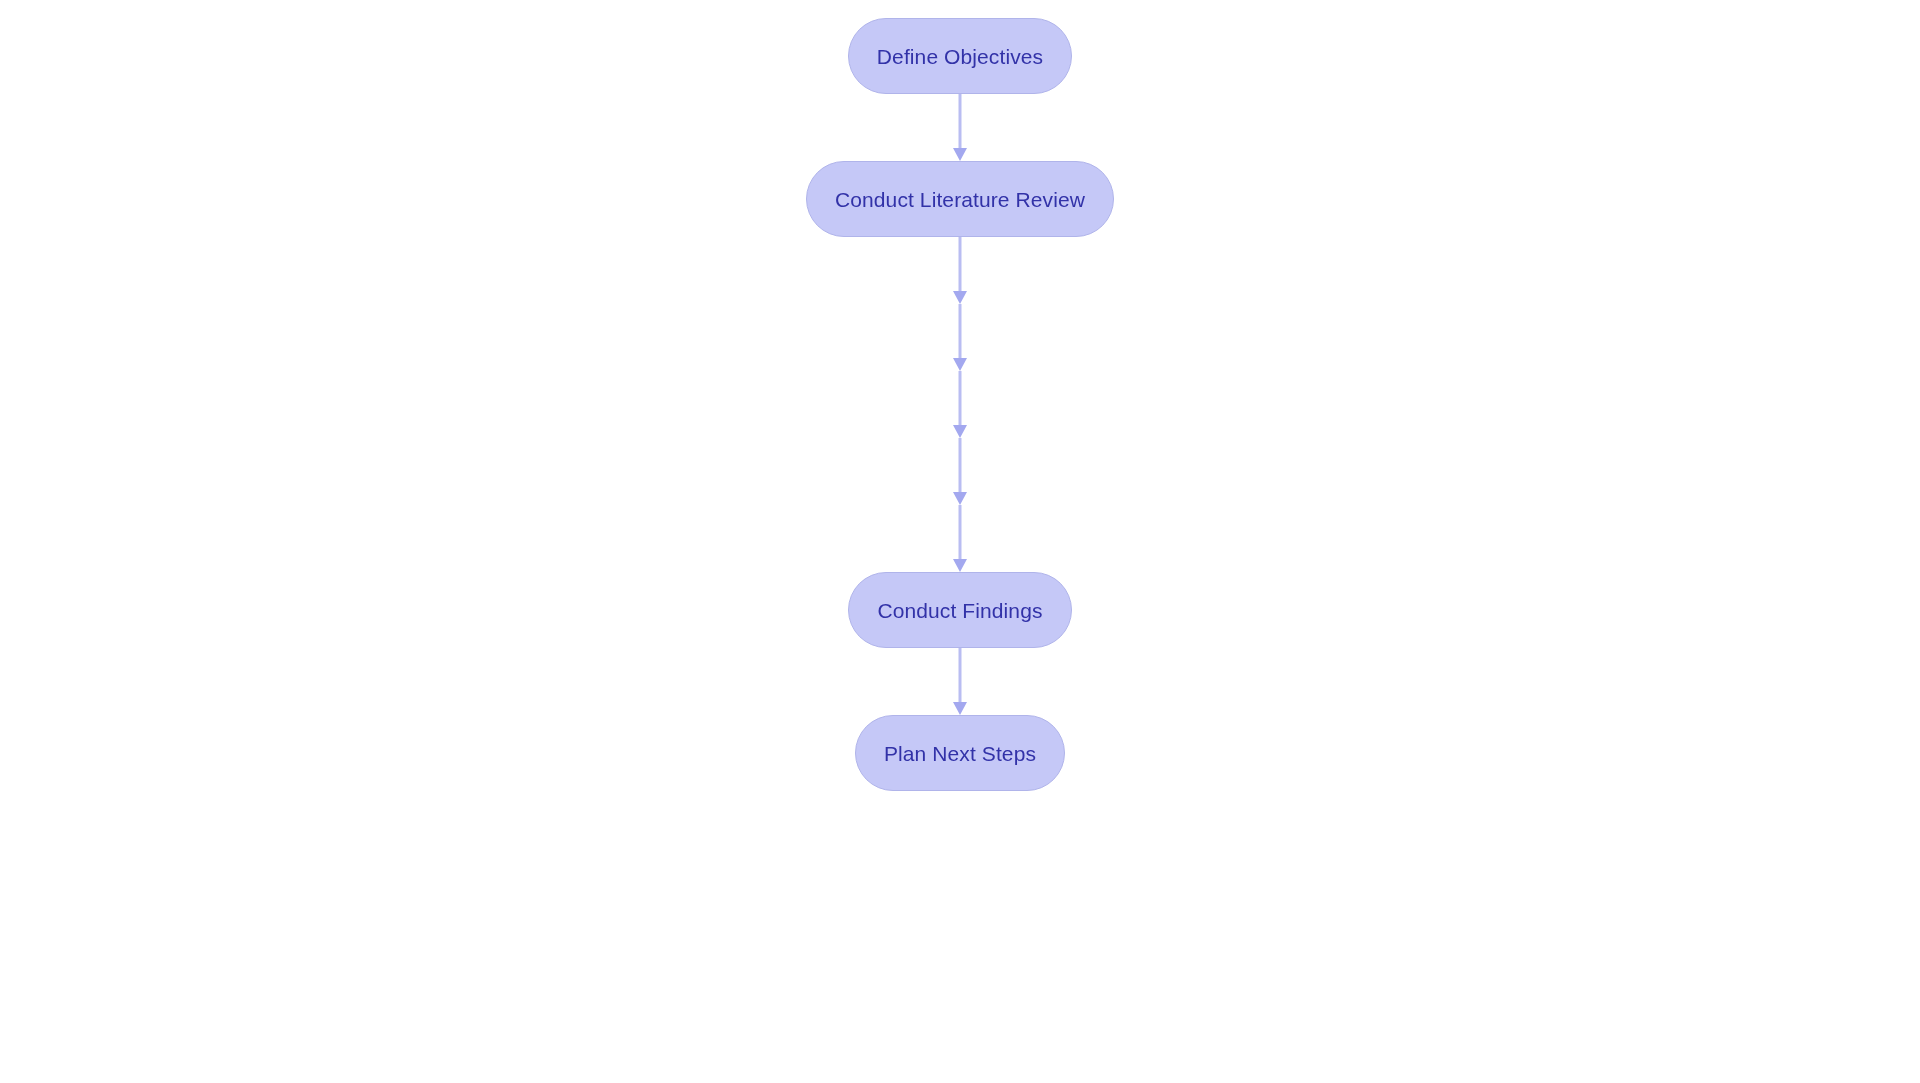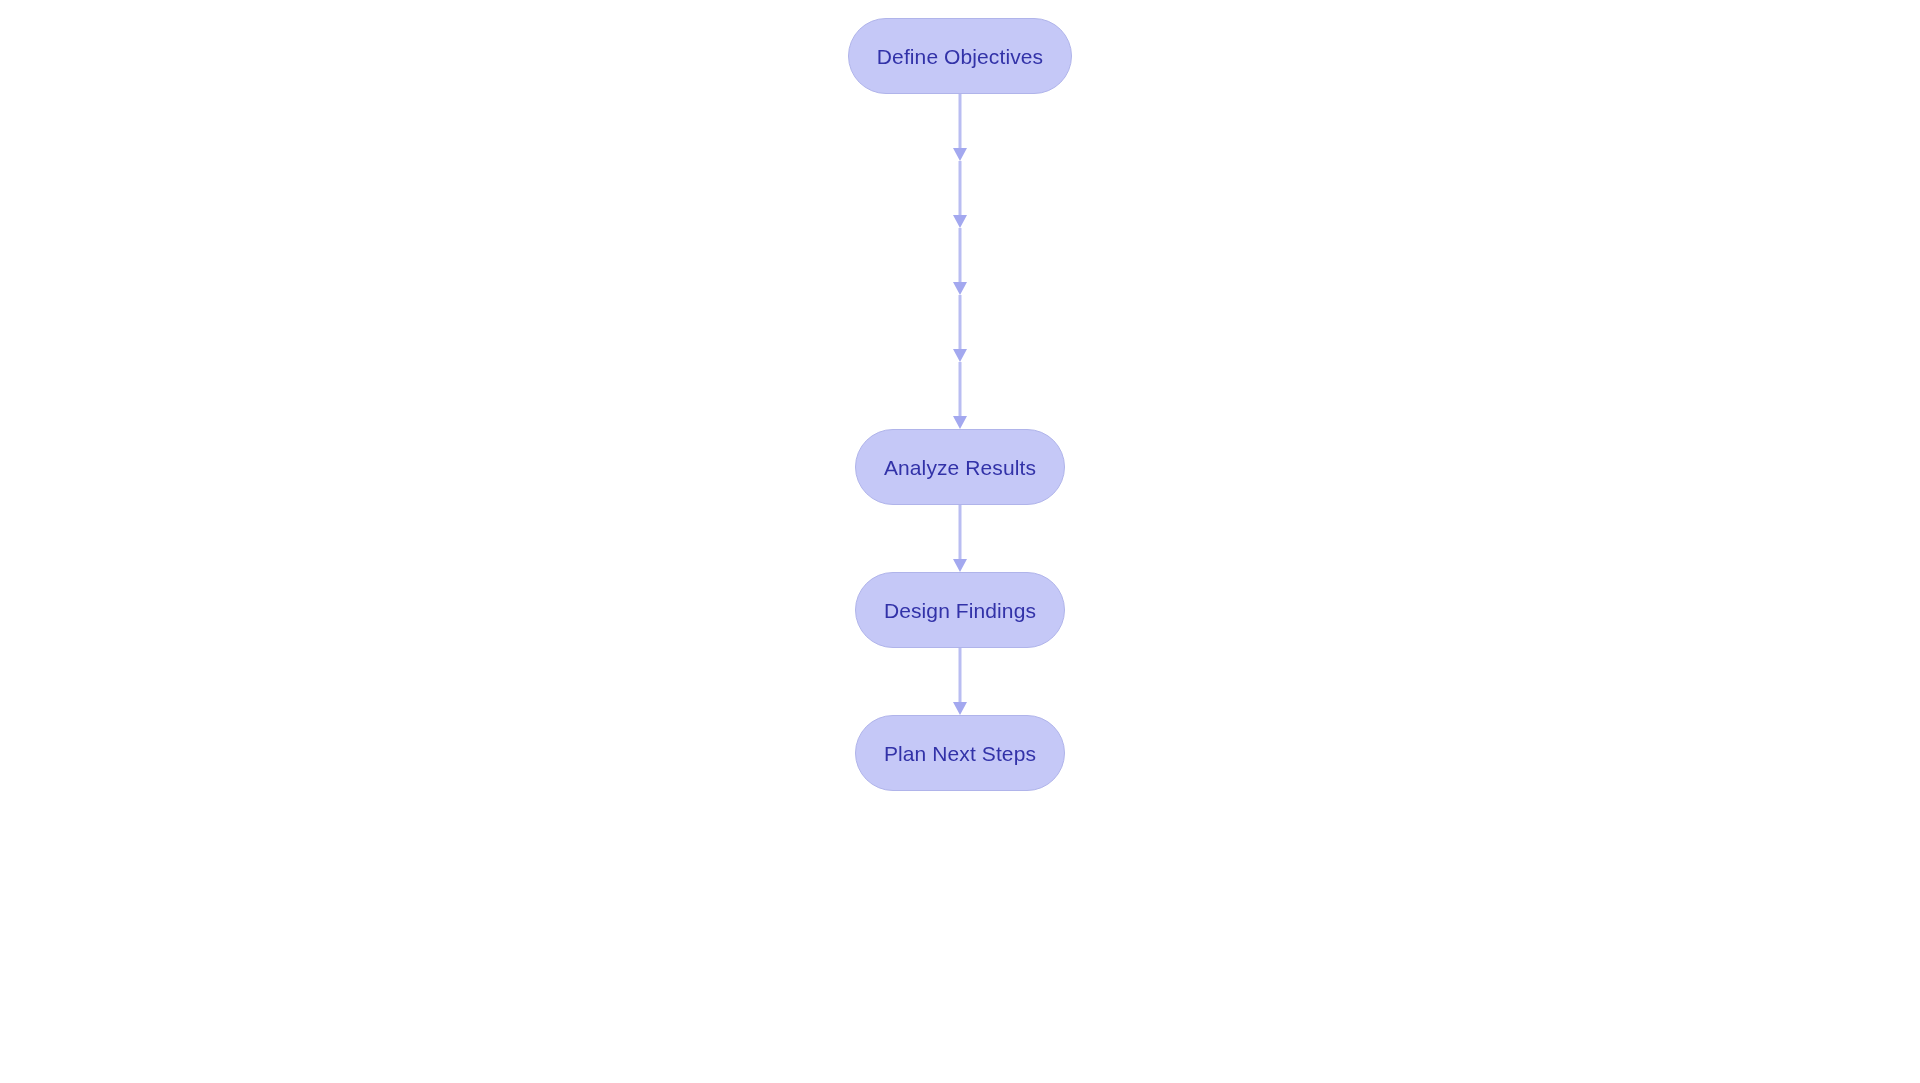--- a/index.html
+++ b/index.html
@@ -92,20 +92,31 @@
       <div class="node">
         <span class="node-label">Define Objectives</span>
       </div>
     </div>
 
     <div class="connector">
       <div class="stem"></div>
       <div class="head"></div>
     </div>
 
+    <div class="flow-step">
+      <div class="node">
+        <span class="node-label">Conduct Literature Review</span>
+      </div>
+    </div>
+
+    <div class="connector">
+      <div class="stem"></div>
+      <div class="head"></div>
+    </div>
+
 
     <div class="connector">
       <div class="stem"></div>
       <div class="head"></div>
     </div>
 
 
     <div class="connector">
       <div class="stem"></div>
       <div class="head"></div>
@@ -118,32 +129,21 @@
     </div>
 
 
     <div class="connector">
       <div class="stem"></div>
       <div class="head"></div>
     </div>
 
     <div class="flow-step">
       <div class="node">
-        <span class="node-label">Analyze Results</span>
-      </div>
-    </div>
-
-    <div class="connector">
-      <div class="stem"></div>
-      <div class="head"></div>
-    </div>
-
-    <div class="flow-step">
-      <div class="node">
-        <span class="node-label">Design Findings</span>
+        <span class="node-label">Conduct Findings</span>
       </div>
     </div>
 
     <div class="connector">
       <div class="stem"></div>
       <div class="head"></div>
     </div>
 
     <div class="flow-step">
       <div class="node">

